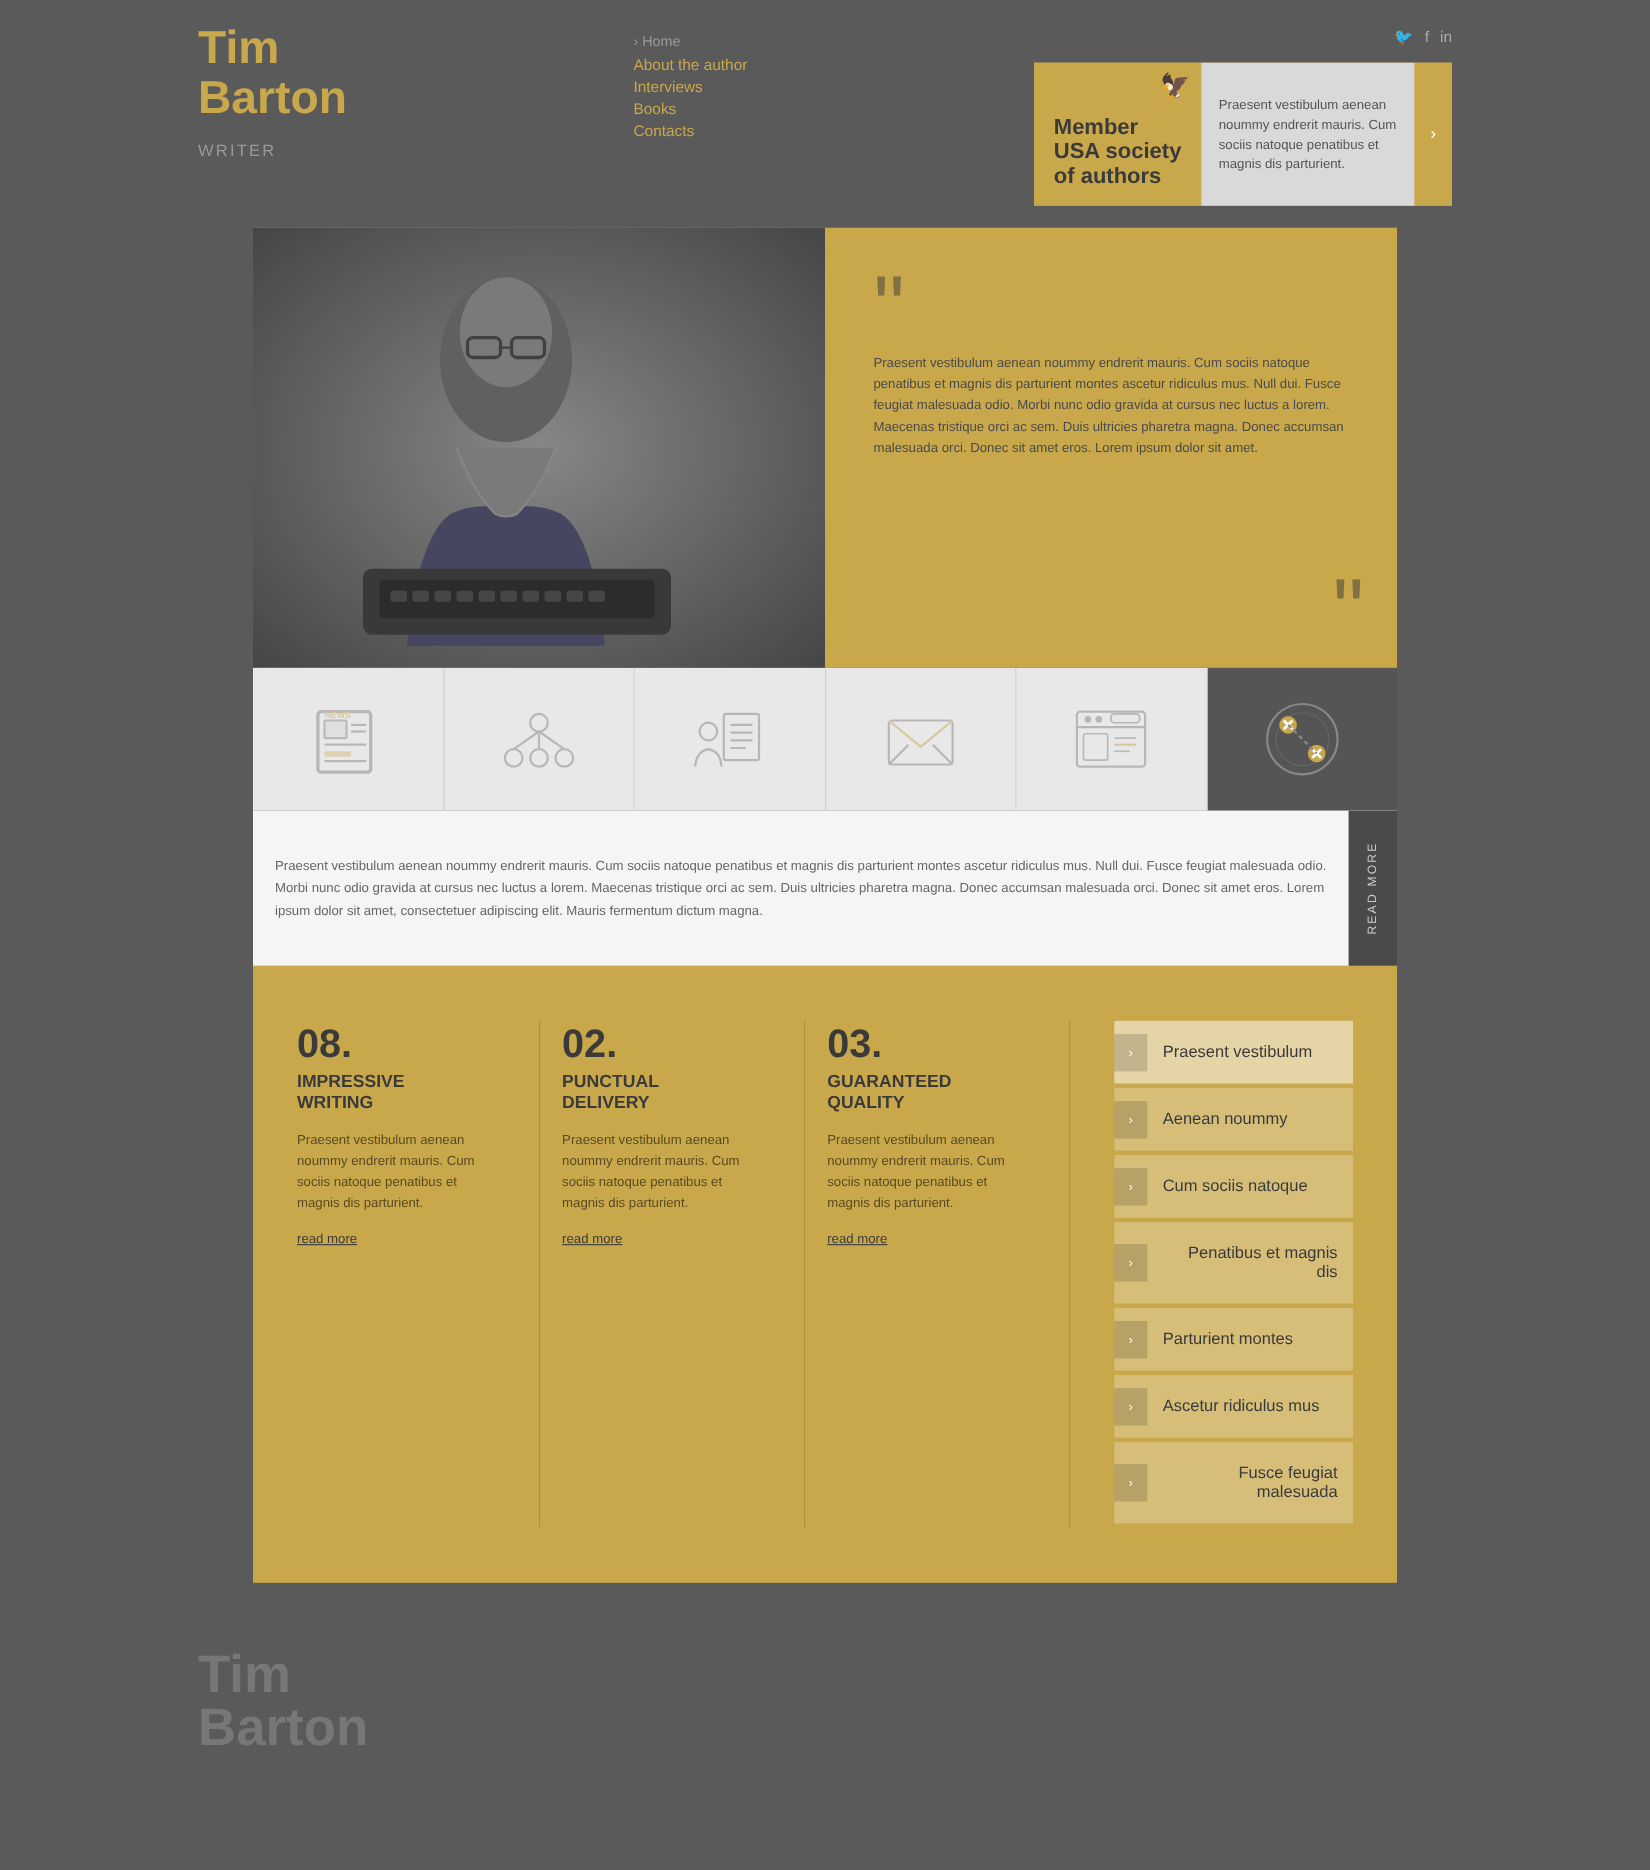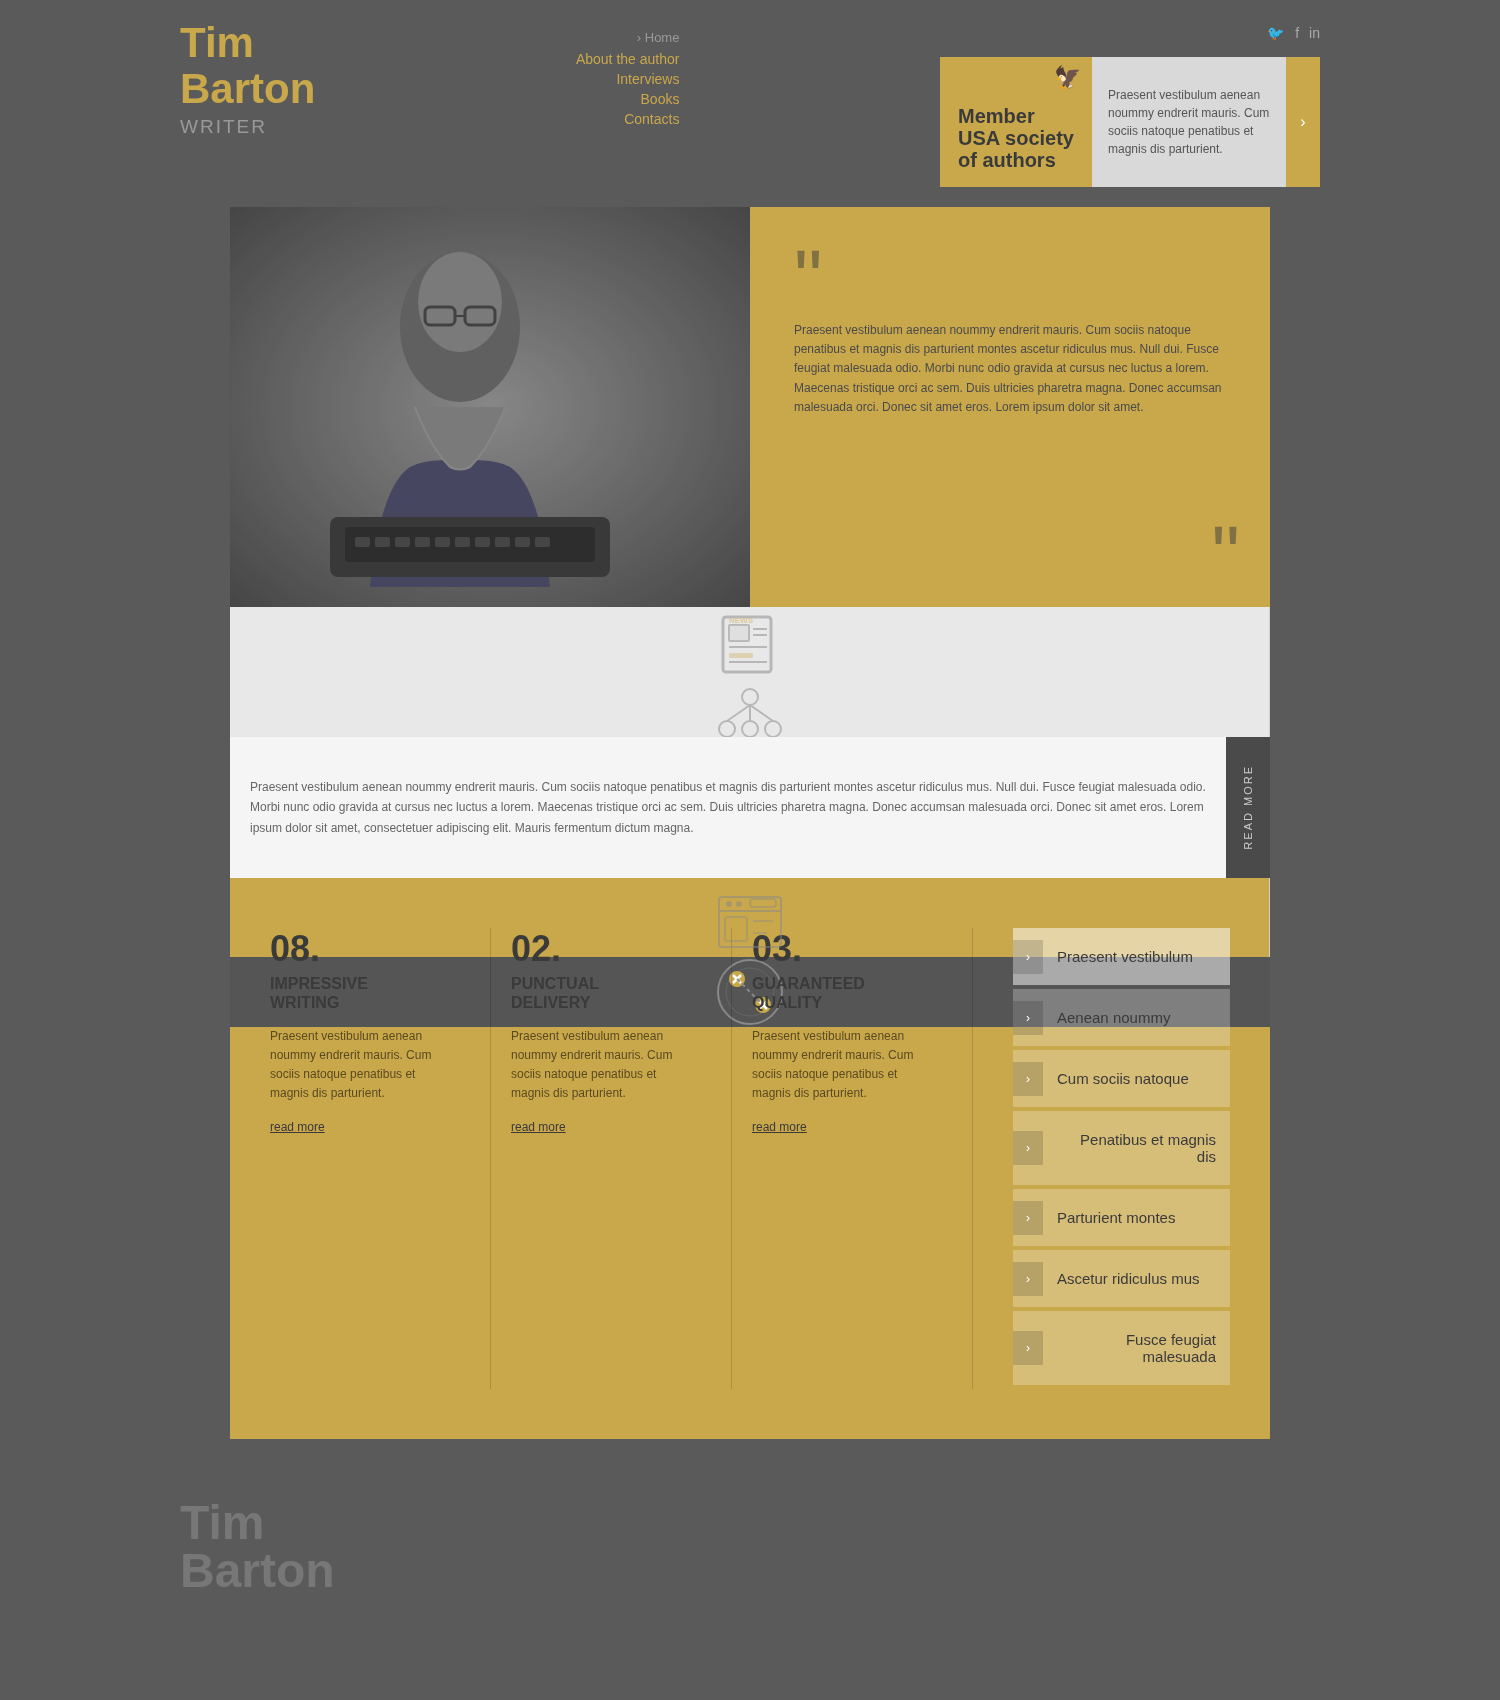--- a/index.html
+++ b/index.html
@@ -22,30 +22,29 @@
     .logo {
       flex: 0 0 auto;
     }
     .logo-name {
       font-size: 42px;
       font-weight: bold;
       color: #c9a84c;
       line-height: 1.1;
     }
     .logo-title {
-      font-size: 19px;
+      font-size: 15px;
       color: #999;
       letter-spacing: 2px;
-      margin-top: 4px;
+      margin-top: 17px;
     }
 
     .nav-area {
       flex: 0 0 auto;
       padding-top: 10px;
-      text-align: right;
     }
     .nav-home {
       color: #999;
       font-size: 13px;
       margin-bottom: 6px;
     }
     .nav-home::before {
       content: '› ';
     }
     .nav-links a {
@@ -161,21 +160,20 @@
       bottom: 20px;
       right: 30px;
       line-height: 0.8;
     }
 
     
     .icons-row {
       display: flex;
       height: 130px;
       background: #e8e8e8;
-      flex-direction: column;
     }
     .icon-cell {
       flex: 1;
       display: flex;
       align-items: center;
       justify-content: center;
       border-right: 1px solid #d0d0d0;
       cursor: pointer;
       transition: background 0.2s;
     }

